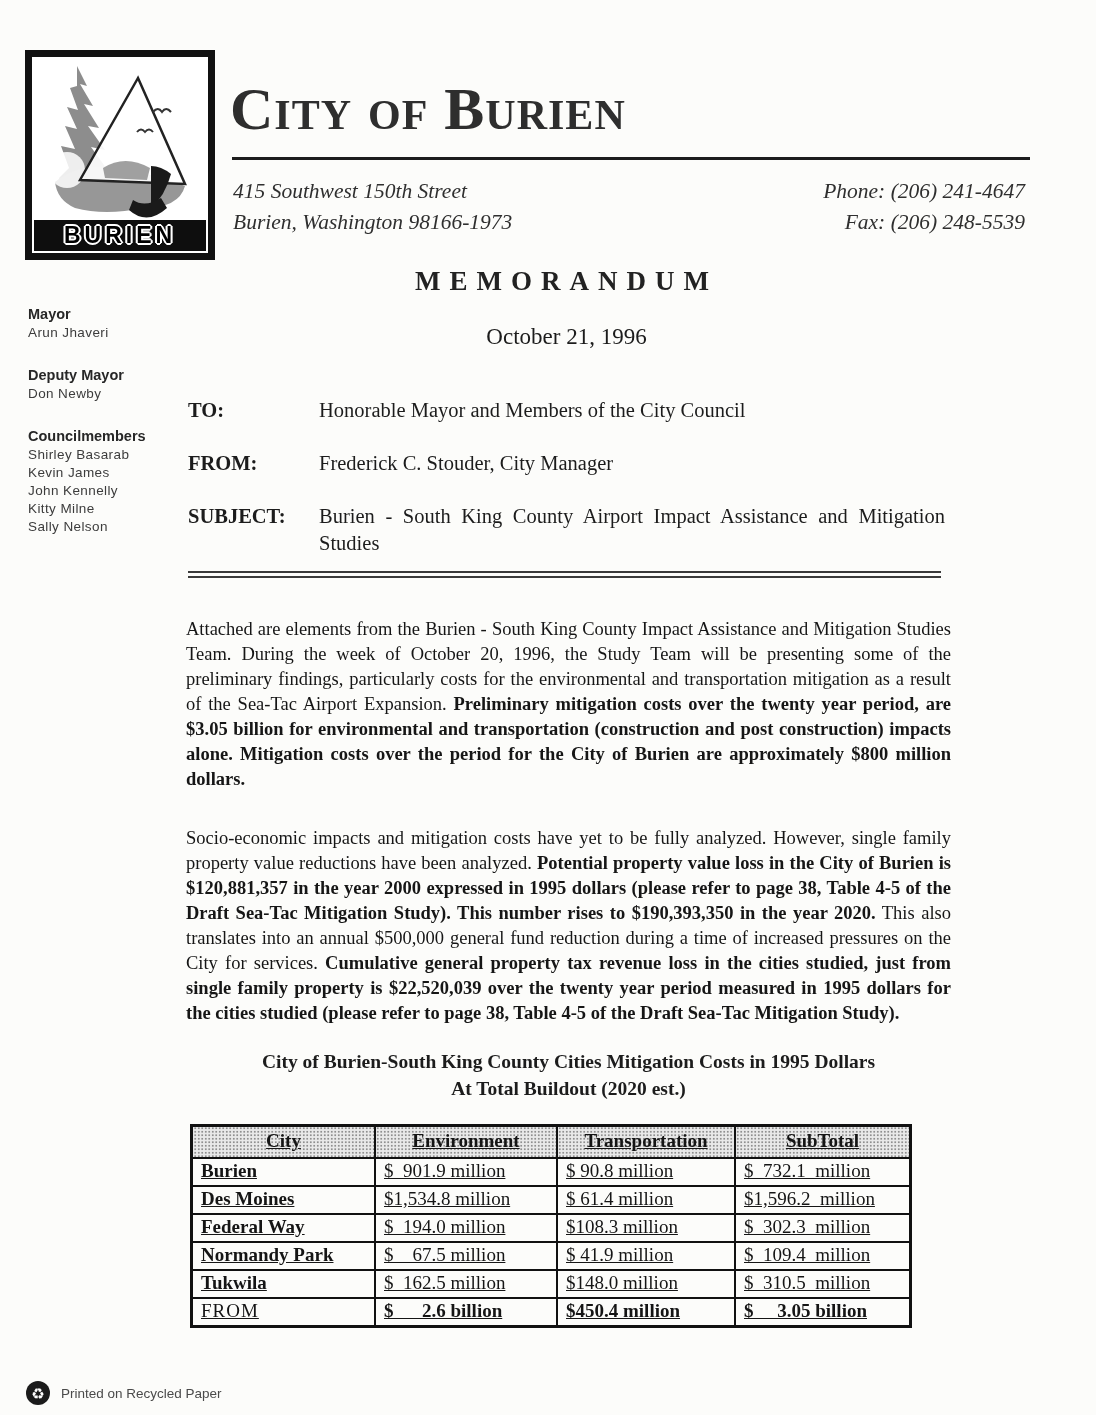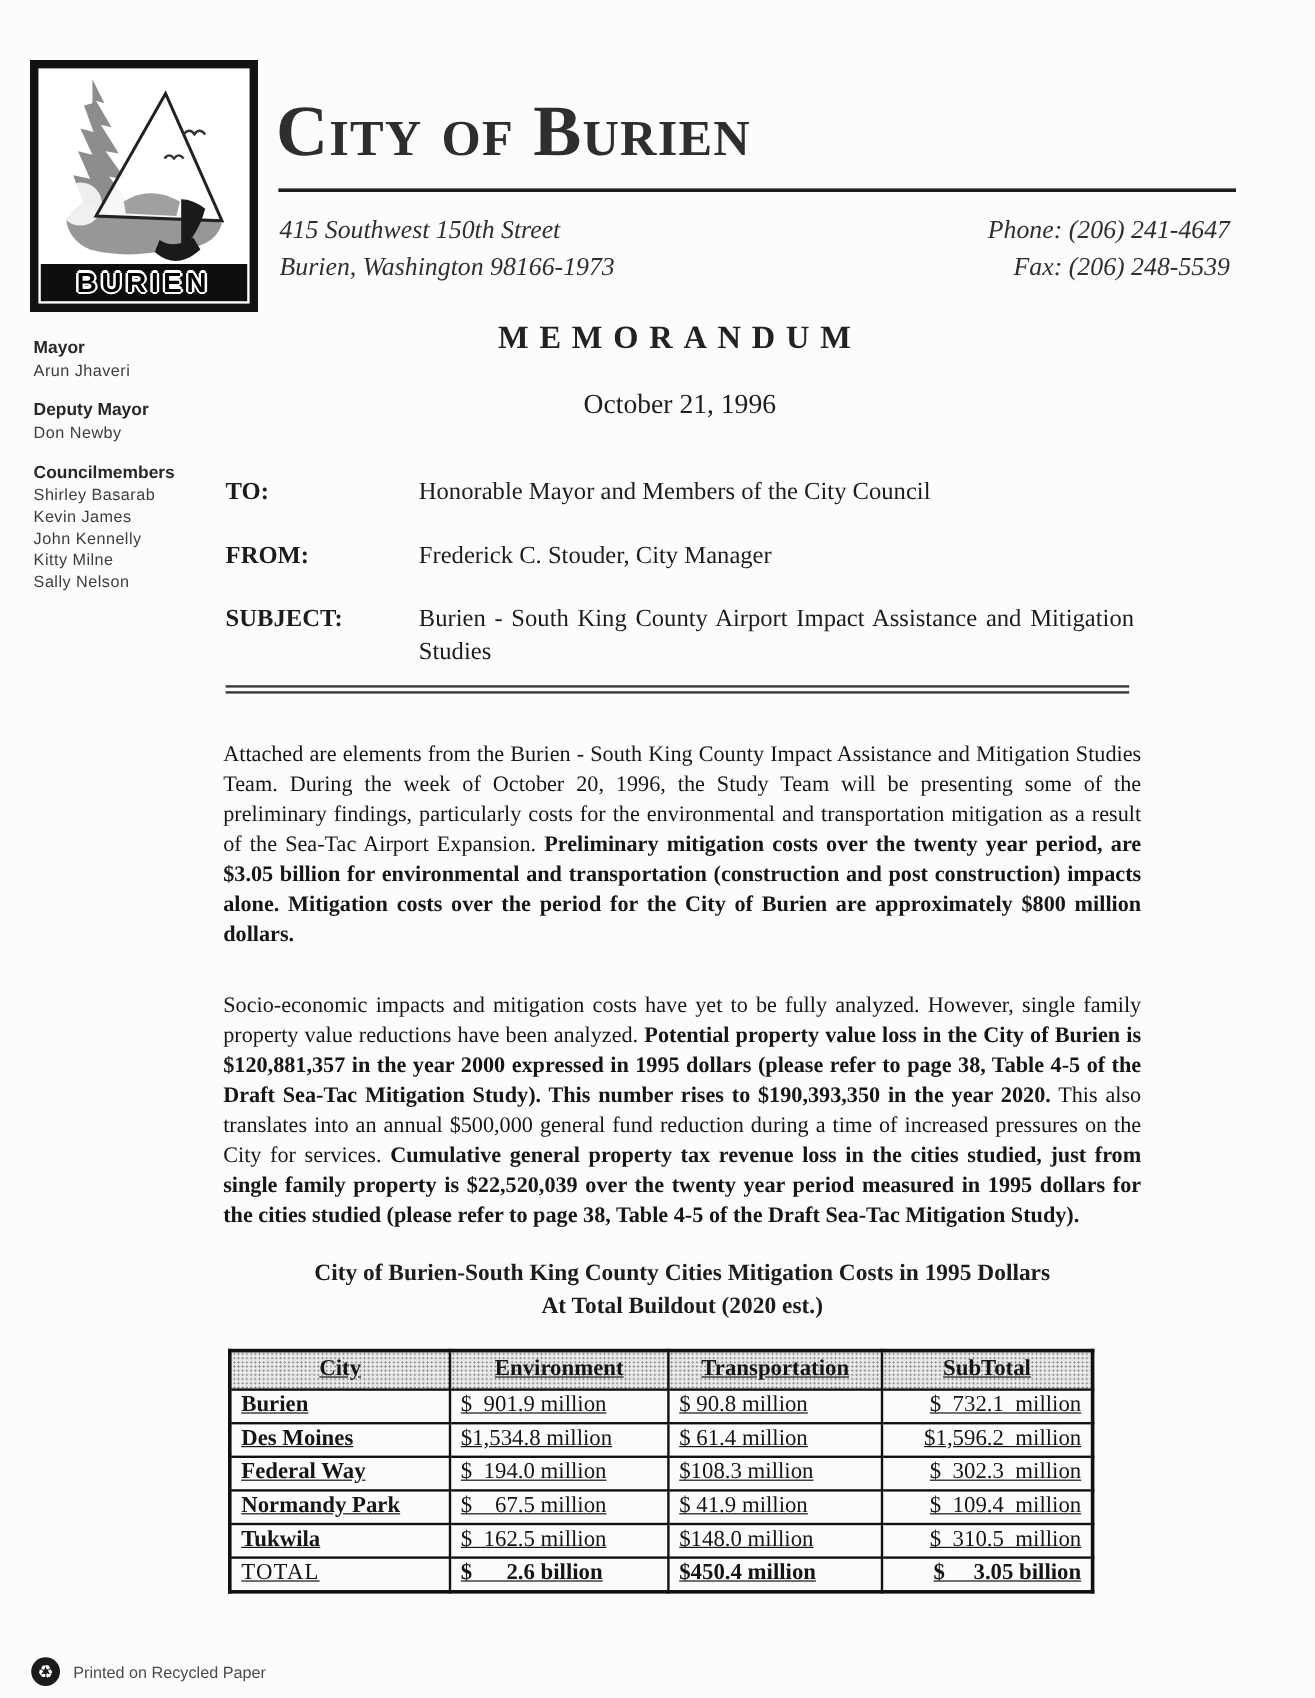--- a/index.html
+++ b/index.html
@@ -49,41 +49,41 @@
   .phones {
     position: absolute; right: 71px; top: 176px; text-align: right;
     font-style: italic; font-size: 21.5px; line-height: 31px; color: #2f2f2f;
   }
 
   
   .officials {
     position: absolute; left: 28px; top: 281px; width: 155px;
     font-family: "Liberation Sans", sans-serif; color: #3c3c3c;
   }
-  .officials .group { margin-bottom: 15px; }
+  .officials .group { margin-bottom: 15px; margin-top: 24px; }
   .officials .role {
     font-weight: bold; font-size: 14.5px; line-height: 19px; color: #272727;
   }
   .officials .person { font-size: 13.5px; line-height: 18px; letter-spacing: 0.4px; }
 
   
   .memo-heading {
     position: absolute; left: 188px; top: 266px; width: 757px;
     text-align: center; font-weight: bold; font-size: 27px; letter-spacing: 9px;
     color: #222;
   }
   .memo-date {
     position: absolute; left: 188px; top: 324px; width: 757px;
     text-align: center; font-size: 23px;
   }
   .memo-fields {
     position: absolute; left: 188px; top: 397px; width: 757px;
     font-size: 20.5px; line-height: 27px;
   }
-  .field-row { display: flex; margin-bottom: 26px; gap: 30px; }
+  .field-row { display: flex; margin-bottom: 26px; }
   .field-row .label { width: 131px; font-weight: bold; flex: none; }
   .field-row .value { flex: 1; text-align: justify; }
   .double-rule {
     position: absolute; left: 188px; top: 571px; width: 753px; height: 3px;
     border-top: 2px solid #3a3a3a; border-bottom: 2px solid #3a3a3a;
   }
 
   
   .flow {
     position: absolute; left: 186px; top: 598px; width: 765px;
@@ -115,21 +115,21 @@
   table.costs th {
     font-weight: bold; text-align: center; height: 27px;
     background-color: #e9e9e9;
     background-image: radial-gradient(#8f8f8f 0.8px, transparent 0.9px);
     background-size: 3.5px 3.5px;
   }
   table.costs td { height: 23px; }
   td.c-city { width: 165px; font-weight: bold; }
   td.c-env { width: 164px; }
   td.c-trans { width: 160px; }
-  td.c-sub { width: 157px; text-align: right; }
+  td.c-sub { width: 157px; }
   tr.total td { font-weight: bold; }
   tr.total td.c-city { font-weight: normal; letter-spacing: 1px; }
 
   
   .footer {
     position: absolute; left: 26px; top: 1381px;
     display: flex; align-items: center; gap: 11px;
     font-family: "Liberation Sans", sans-serif; font-size: 13.5px; color: #4a4a4a;
   }
   .recycle-badge {
@@ -260,21 +260,21 @@
         <td class="c-trans">$ 41.9 million</td>
         <td class="c-sub">$  109.4  million</td>
       </tr>
       <tr>
         <td class="c-city">Tukwila</td>
         <td class="c-env">$  162.5 million</td>
         <td class="c-trans">$148.0 million</td>
         <td class="c-sub">$  310.5  million</td>
       </tr>
       <tr class="total">
-        <td class="c-city">TOTAL</td>
+        <td class="c-city">FROM</td>
         <td class="c-env">$      2.6 billion</td>
         <td class="c-trans">$450.4 million</td>
         <td class="c-sub">$     3.05 billion</td>
       </tr>
     </tbody>
   </table>
 </div>
 
 <div class="footer">
   <div class="recycle-badge">♻</div>

